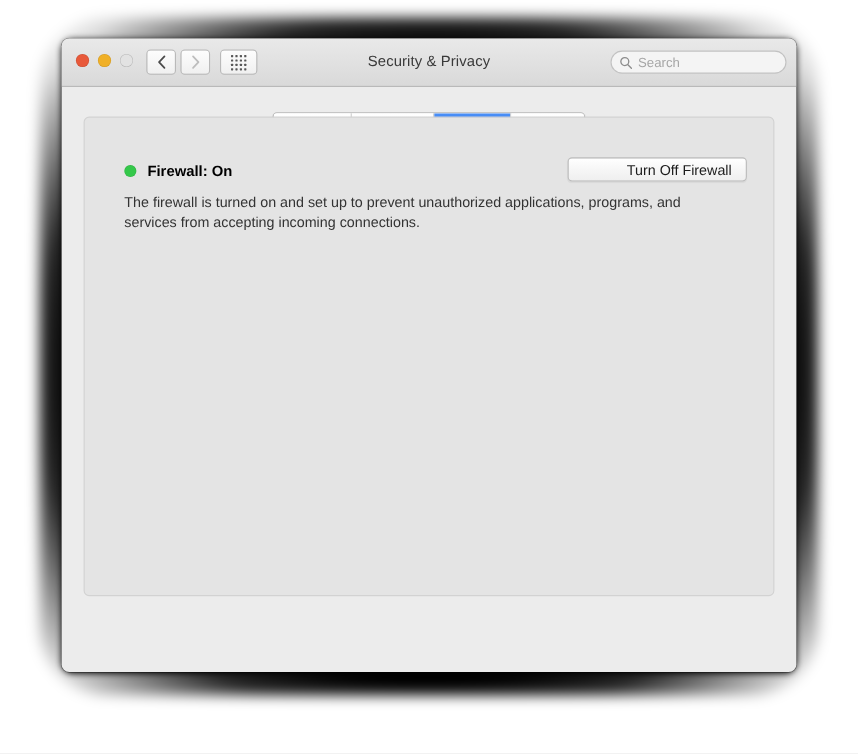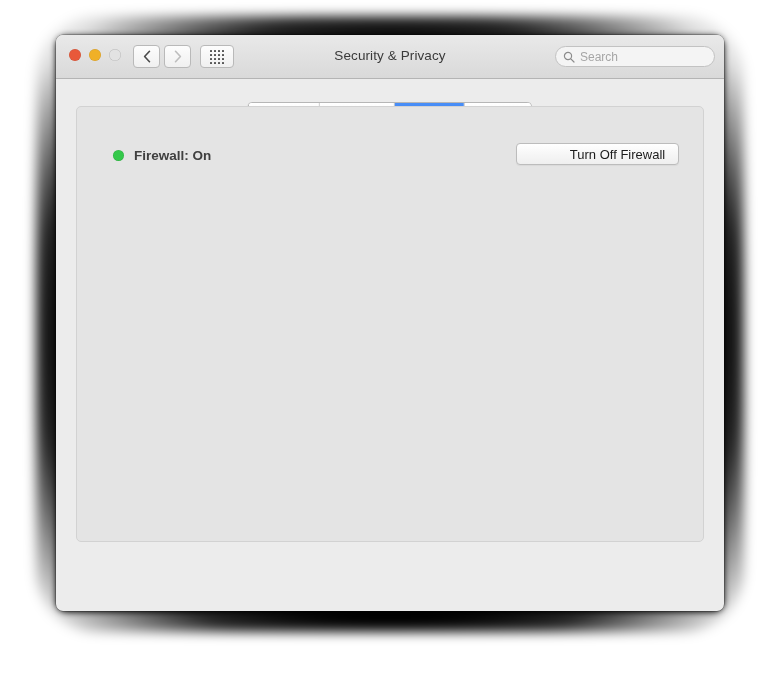--- a/index.html
+++ b/index.html
@@ -223,21 +223,21 @@
   .status-dot {
     width: 11px;
     height: 11px;
     border-radius: 50%;
     background: #34c84a;
     box-shadow: inset 0 0 0 0.5px rgba(0,0,0,0.12);
   }
   .status-text {
     font-size: 13.5px;
     font-weight: bold;
-    color: #404040;
+    color: #000000;
   }
 
   .desc {
     position: absolute;
     left: 36px;
     top: 68px;
     width: 546px;
     font-size: 13px;
     line-height: 18px;
     color: #333333;
@@ -391,18 +391,19 @@
 
     <div class="panel">
 
       <div class="status-row">
         <span class="status-dot"></span>
         <span class="status-text">Firewall: On</span>
       </div>
 
       <div class="btn btn-turnoff">Turn Off Firewall</div>
 
+      <div class="desc">The firewall is turned on and set up to prevent unauthorized applications, programs, and services from accepting incoming connections.</div>
 
     </div>
 
 
   </div>
 </div>
 
 </body></html>

